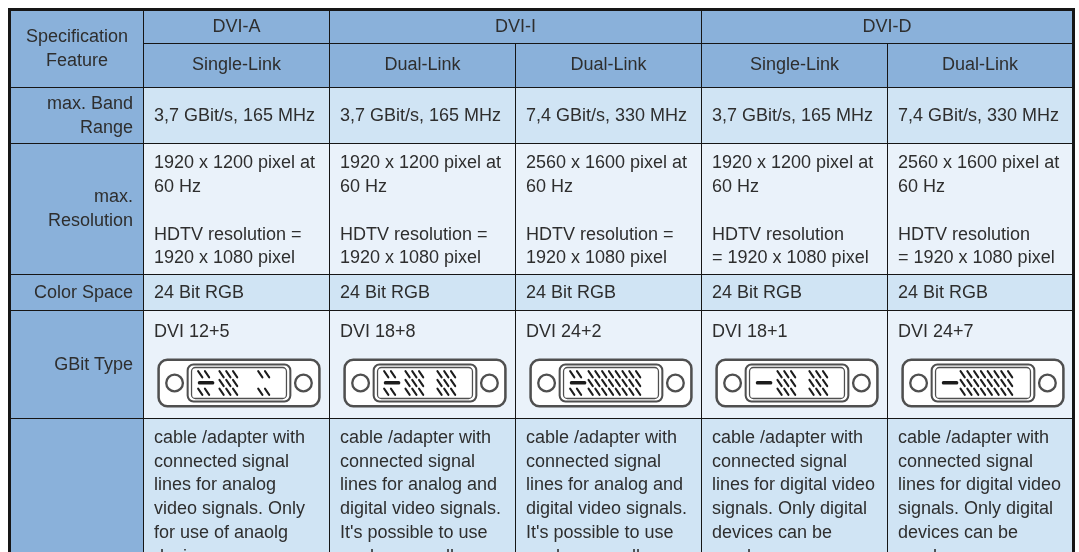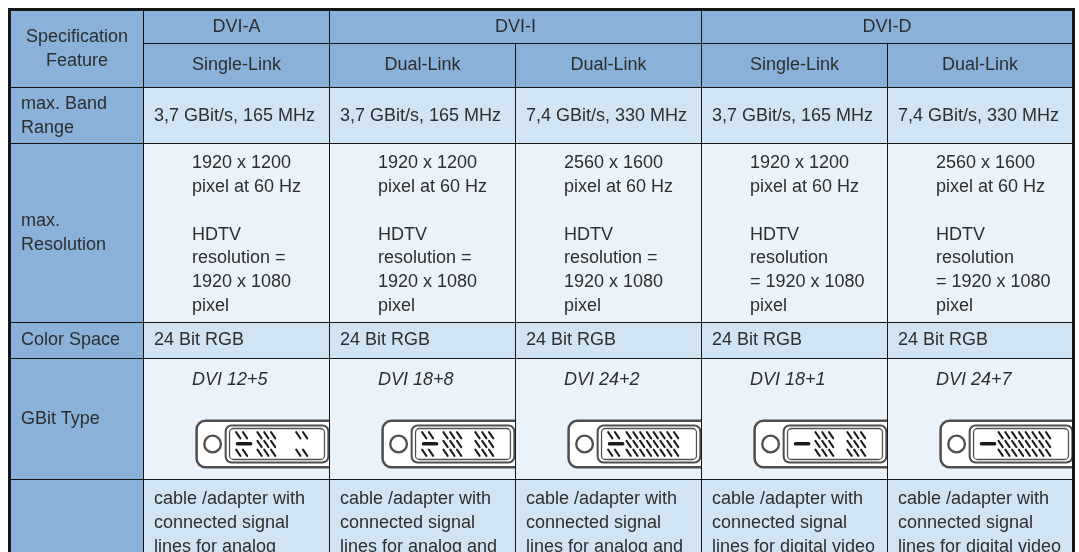--- a/index.html
+++ b/index.html
@@ -39,27 +39,27 @@
     vertical-align:middle;
   }
   td.corner{
     background:var(--header_bg);
     text-align:left;
     vertical-align:middle;
     padding-left:10px;
   }
   td.rowlabel{
     background:var(--header_bg);
-    text-align:left;
+    text-align:right;
     vertical-align:middle;
   }
   tr.light td.data{background:var(--row_light_bg);}
-  tr.pale  td.data{background:var(--row_pale_bg);padding-left:48px;}
+  tr.pale  td.data{background:var(--row_pale_bg);}
   td.top{vertical-align:top;padding-top:7px;}
-  .plugname{margin:2px 0 22px 0;font-style:italic;}
+  .plugname{margin:2px 0 8px 0;}
   .connector{display:block;}
   .connector svg{display:block;width:170px;height:62px;}
 </style>
 </head>
 <body>
 
 <div class="page">
 <table class="spec">
   <colgroup>
     <col style="width:134px">

